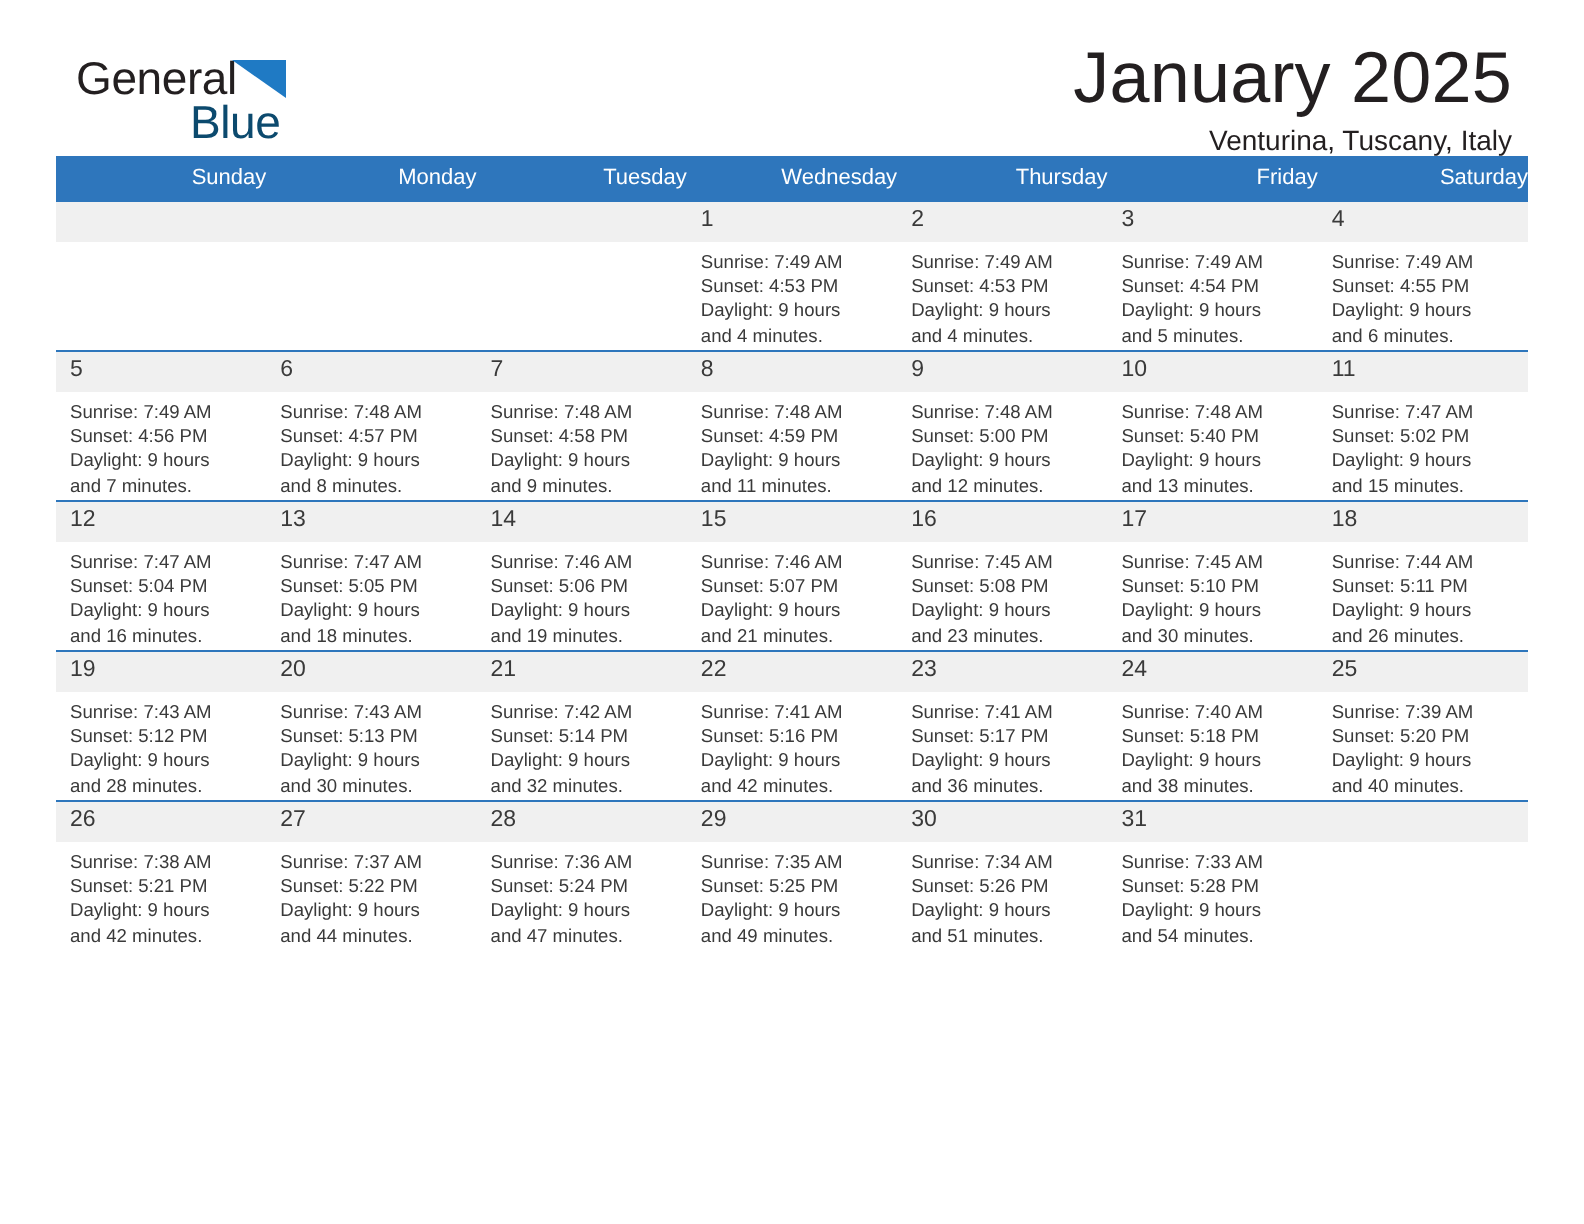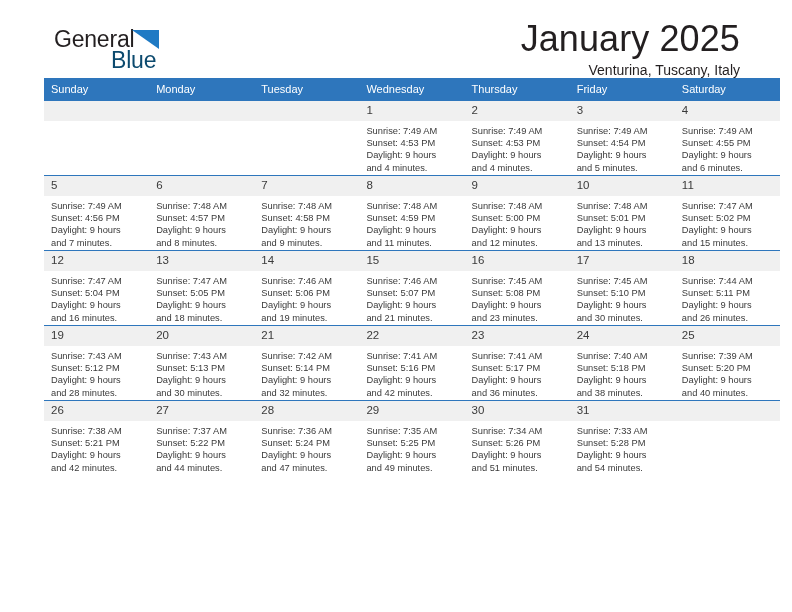--- a/index.html
+++ b/index.html
@@ -12,21 +12,21 @@
     height: 612px;
     font-family: "Liberation Sans", sans-serif;
     color: #231f20;
     overflow: hidden;
   }
   .page {
     position: relative;
     width: 792px;
     height: 612px;
     box-sizing: border-box;
-    padding: 0 44px;
+    padding: 0 28px;
   }
 
   
   .header {
     position: relative;
     height: 76px;
     padding-top: 22px;
     box-sizing: border-box;
   }
   .logo {
@@ -84,21 +84,21 @@
     width: 736px;
     border-collapse: collapse;
     table-layout: fixed;
     margin-top: 2px;
   }
   .calendar th {
     background: #2e76bc;
     color: #ffffff;
     font-size: 11px;
     font-weight: normal;
-    text-align: left;
+    text-align: right;
     padding: 5px 0 6px 7px;
     height: 12px;
     border: none;
   }
   .calendar td {
     vertical-align: top;
     padding: 0;
     border: none;
     border-top: 1px solid #2e76bc;
     height: 74px;
@@ -271,21 +271,21 @@
               <div>Sunrise: 7:48 AM</div>
               <div>Sunset: 5:00 PM</div>
               <div>Daylight: 9 hours</div>
               <div>and 12 minutes.</div>
             </div>
           </td>
           <td>
             <div class="daynum">10</div>
             <div class="cell-body">
               <div>Sunrise: 7:48 AM</div>
-              <div>Sunset: 5:01 PM</div>
+              <div>Sunset: 5:40 PM</div>
               <div>Daylight: 9 hours</div>
               <div>and 13 minutes.</div>
             </div>
           </td>
           <td>
             <div class="daynum">11</div>
             <div class="cell-body">
               <div>Sunrise: 7:47 AM</div>
               <div>Sunset: 5:02 PM</div>
               <div>Daylight: 9 hours</div>

